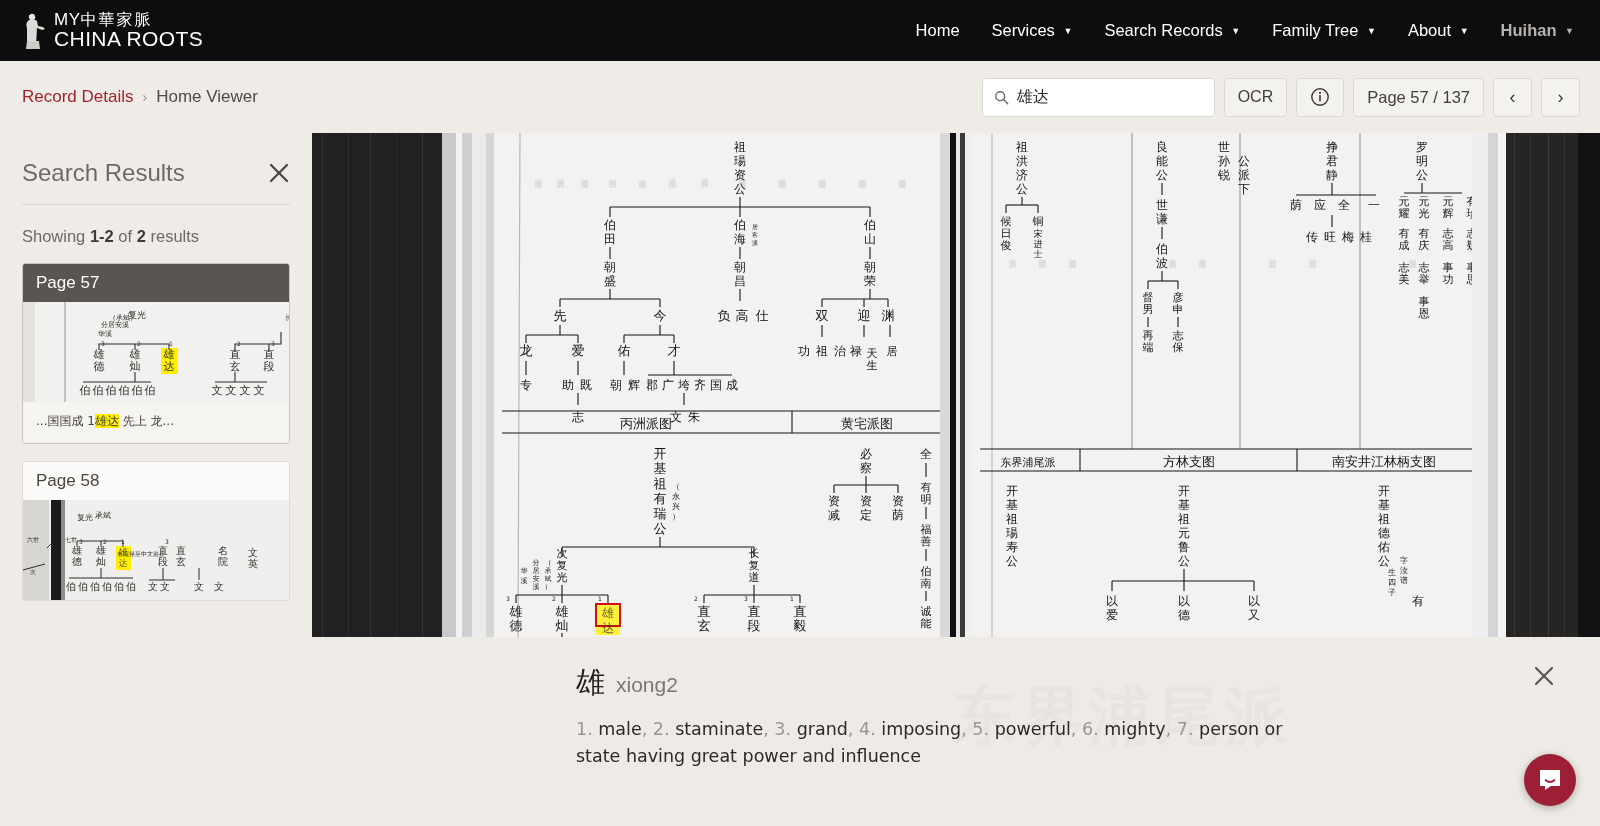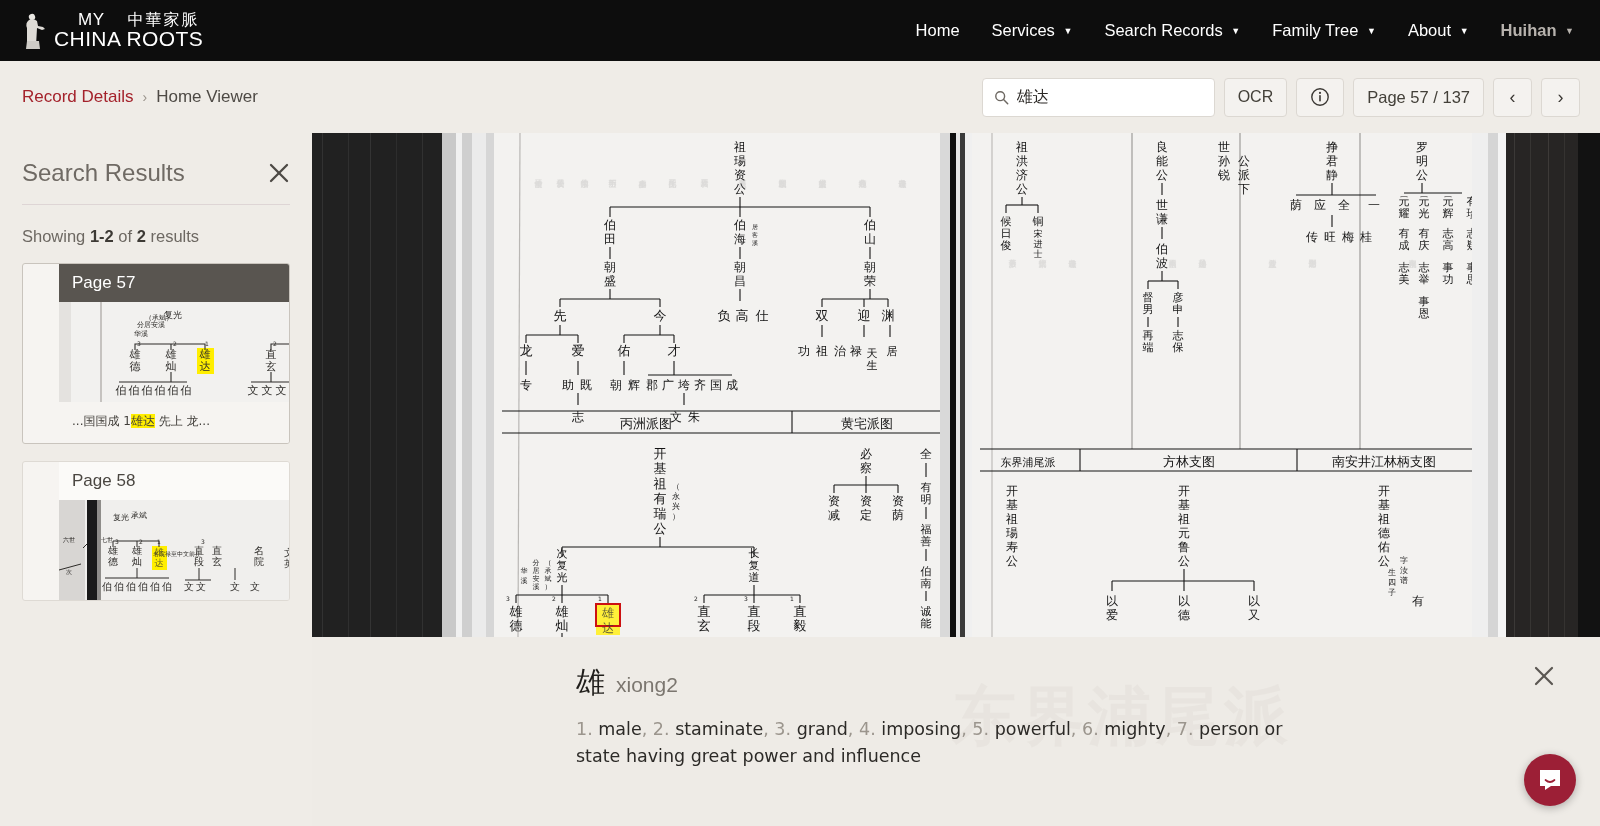--- a/index.html
+++ b/index.html
@@ -15,21 +15,21 @@
   .topnav {
     position: absolute; left: 0; top: 0; width: 1600px; height: 61px;
     background: #0d0d0d; display: flex; align-items: center;
   }
   .brand { display: flex; align-items: center; margin-left: 20px; }
   .brand-fig {
     width: 26px; height: 40px; margin-right: 8px; position: relative;
   }
   .brand-fig svg { display: block; }
   .brand-text { line-height: 1.02; }
-  .brand-line1 { display: flex; align-items: baseline; gap: 23px; margin-left: 24px; }
+  .brand-line1 { display: flex; align-items: baseline; gap: 0; }
   .brand-my { color: #fff; font-size: 17px; letter-spacing: .5px; font-weight: 400; }
   .brand-cn { color: #fff; font-size: 16px; letter-spacing: 2px;
               font-family: "DejaVu Sans", sans-serif; }
   .brand-cr { color: #fff; font-size: 21px; letter-spacing: .4px; font-weight: 400; }
 
   .nav-right { margin-left: auto; display: flex; align-items: center;
                gap: 32px; margin-right: 26px; }
   .nav-item { color: #ffffff; font-size: 16.5px; cursor: pointer; white-space: nowrap; }
   .nav-item.muted { color: #b7b2ad; font-weight: bold; }
   .caret { font-size: 9px; margin-left: 4px; position: relative; top: -2px; }
@@ -71,21 +71,21 @@
   }
   .sb-head { display: flex; align-items: center; padding-top: 26px; }
   .sb-title { font-size: 24px; color: #6f6a64; font-weight: 400; }
   .sb-close { margin-left: auto; width: 22px; height: 22px; cursor: pointer; }
   .sb-rule { height: 1px; background: #ded5d5; margin-top: 17px; }
   .sb-count { margin-top: 22px; font-size: 16.5px; color: #6d6862; }
   .sb-count b { color: #3d3a35; font-weight: 700; }
 
   .card {
     margin-top: 17px; border: 1px solid #dedad4; border-radius: 3px;
-    overflow: hidden; background: #f6f4f1; cursor: pointer; padding-left: 36px;
+    overflow: hidden; background: #f6f4f1; cursor: pointer;
   }
   .card.sel { border-color: #c9c4bd; }
   .card-head { padding: 9px 13px; font-size: 17px; }
   .card.sel .card-head { background: #595550; color: #fff; }
   .card:not(.sel) .card-head { background: #fbfaf8; color: #4a4641; }
   .card-thumb { height: 100px; overflow: hidden; position: relative;
                 background: #e9e7e4; }
   .card-thumb svg { display: block; }
   .card-snip {
     padding: 11px 13px 13px; font-size: 12px; color: #413e3a; background: #f6f4f1;

